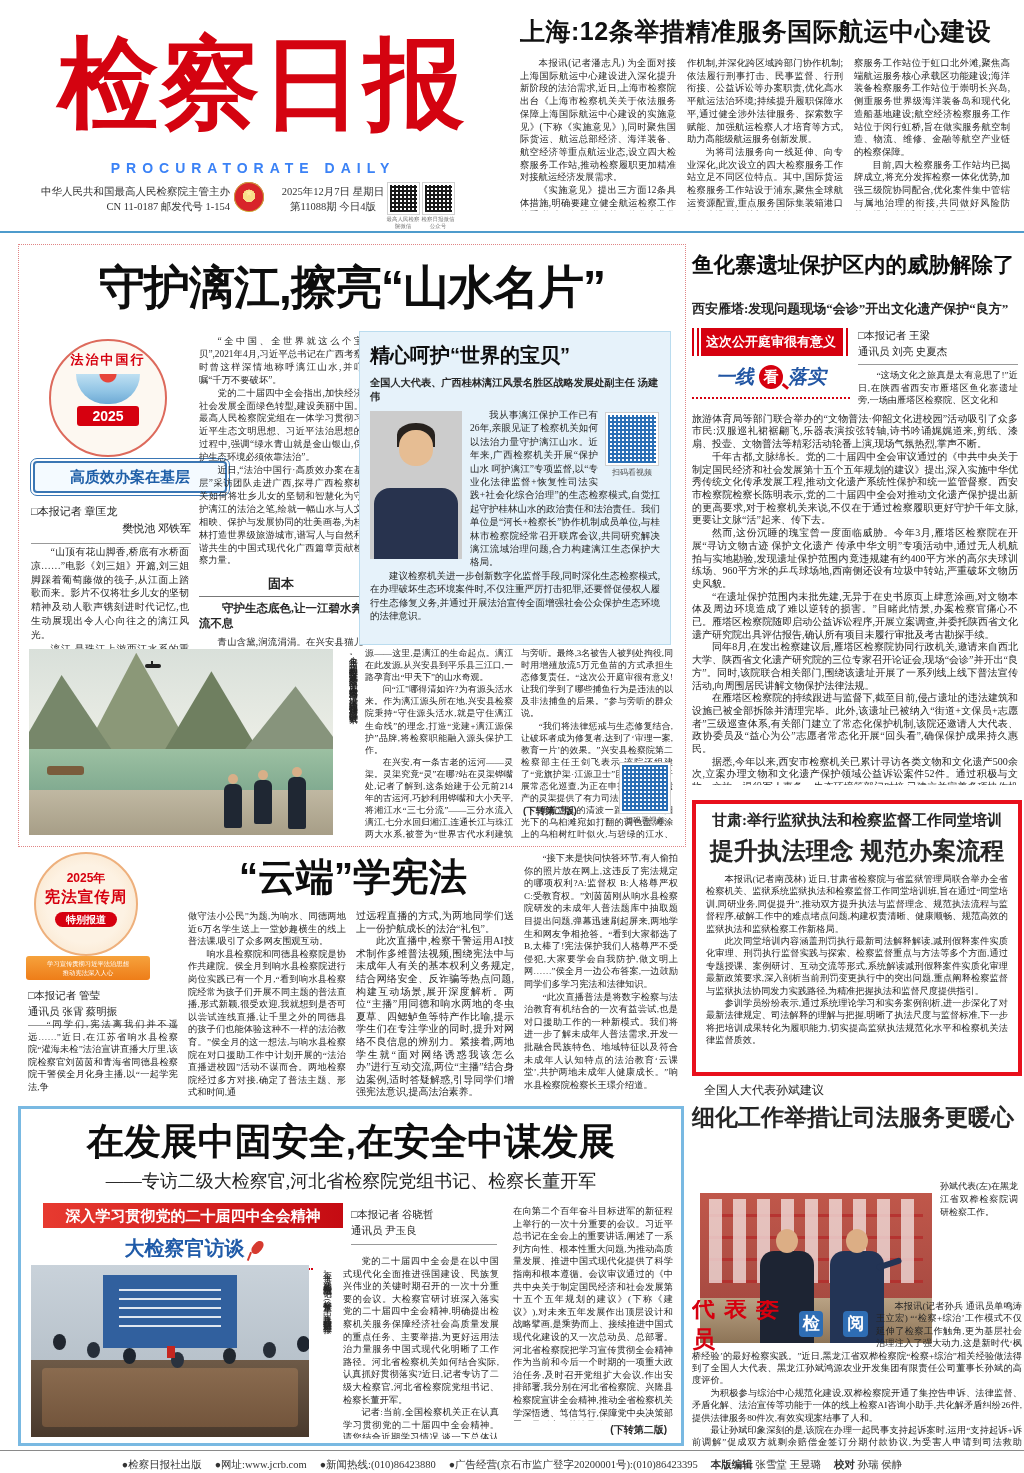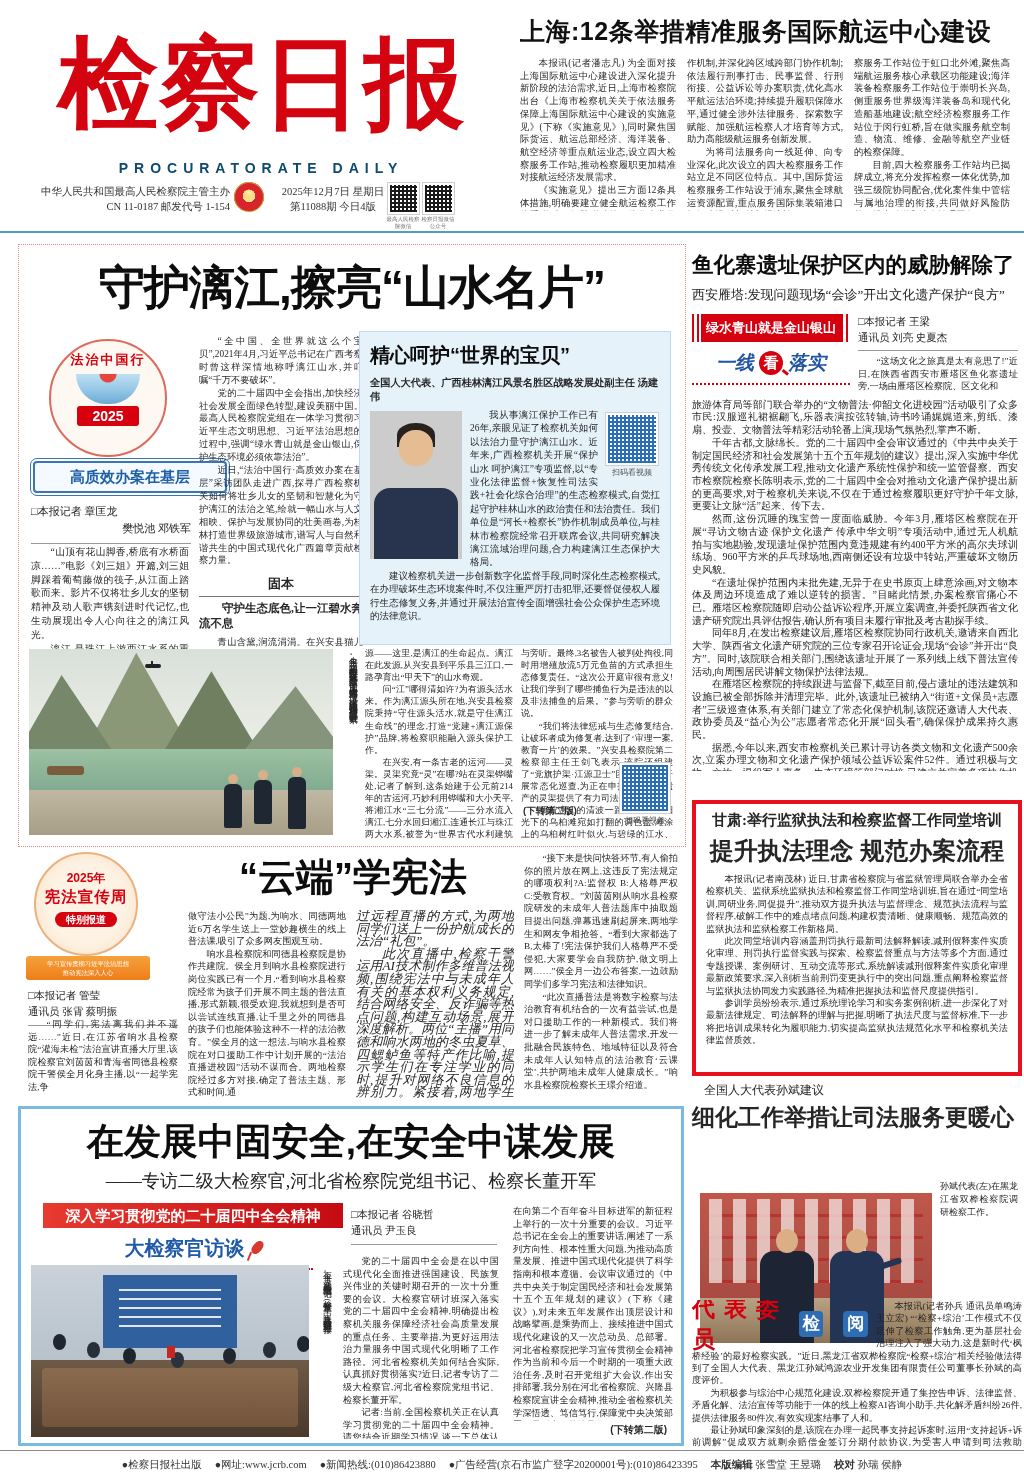--- a/index.html
+++ b/index.html
@@ -7,21 +7,21 @@
         font-family:"Liberation Serif",serif;color:#262626;overflow:hidden;}
   .jtxt{text-align:justify;}
   p.para{margin:0;text-indent:2em;}
   p.para.cont{text-indent:0;}
   .abs{position:absolute;}
 
   
   .mh-title{left:44px;top:10px;width:436px;height:152px;font-size:100px;line-height:150px;
             font-weight:900;color:#d40310;text-align:center;letter-spacing:2px;
             font-family:"Liberation Serif",serif;}
-  .mh-en{left:96px;top:160px;width:330px;text-align:center;color:#0c4a6e;
+  .mh-en{left:88px;top:160px;width:330px;text-align:center;color:#3b82f6;
          font:bold 14px "Liberation Sans",sans-serif;letter-spacing:6px;}
   .mh-org{left:38px;top:185px;width:192px;font-size:10.5px;line-height:14.5px;text-align:right;color:#333;}
   .mh-emblem{left:234px;top:182px;width:30px;height:30px;border-radius:50%;
              background:radial-gradient(circle at 50% 46%,#f7df8a 0 28%,#d8242a 29% 70%,#eec04a 71% 100%);
              box-shadow:0 0 0 1px #caa23c inset;}
   .mh-emblem span{position:absolute;left:0;right:0;top:6px;text-align:center;font-size:9px;color:#ffe9a0;}
   .mh-date{left:272px;top:185px;width:122px;font-size:10.5px;line-height:14.5px;text-align:center;color:#333;}
   .qrwrap{width:34px;text-align:center;}
   .qr{width:27px;height:27px;margin:0 auto;border:2px solid #fff;outline:1px solid #cfcfcf;
       background-image:repeating-linear-gradient(0deg,#1a1a1a 0 2px,transparent 2px 4px),
@@ -97,21 +97,21 @@
   .cxc-sub{width:62px;margin:4px auto 0;background:#d6000f;color:#fff;border-radius:8px;
            font:bold 10px "Liberation Sans",sans-serif;line-height:15px;}
   .cx-smallbox{left:8px;top:108px;width:120px;background:linear-gradient(180deg,#f6a23c,#ee7d18);
                color:#fff;text-align:center;font-size:6.3px;line-height:9px;padding:3px 2px;border-radius:3px;}
   .cx-byline{left:10px;top:140px;width:150px;font-size:10.5px;line-height:16px;border-bottom:1px solid #999;
              padding-bottom:5px;}
   .cx-colA{left:10px;top:170px;width:150px;height:80px;overflow:hidden;font-size:9.2px;line-height:12.6px;}
   .cx-headline{left:168px;top:4px;width:334px;text-align:center;
                font:bold 38px "Liberation Sans",sans-serif;color:#0d0d0d;}
   .cx-colB{left:170px;top:62px;width:158px;height:188px;overflow:hidden;font-size:9.2px;line-height:12.6px;}
-  .cx-colC{left:338px;top:62px;width:158px;height:188px;overflow:hidden;font-size:13px;line-height:12.6px;font-style:italic;}
+  .cx-colC{left:338px;top:62px;width:158px;height:188px;overflow:hidden;font-size:10px;line-height:12.6px;}
   .cx-colD{left:506px;top:4px;width:154px;height:246px;overflow:hidden;font-size:9.2px;line-height:12.6px;}
 
   
   .sec-box{left:18px;top:1106px;width:666px;height:340px;border:3px solid #79b9e2;box-sizing:border-box;}
   .sb-headline{left:0;top:8px;width:100%;text-align:center;font:bold 37px "Liberation Sans",sans-serif;color:#0d0d0d;}
   .sb-subtitle{left:0;top:60px;width:100%;text-align:center;font-size:18px;color:#222;}
   .sb-badgebar{left:22px;top:94px;width:300px;height:25px;background:linear-gradient(90deg,#e73a30,#c50b12);
                color:#fff;text-align:center;font:bold 15px "Liberation Sans",sans-serif;line-height:25px;}
   .sb-badgesub{left:52px;top:126px;width:240px;text-align:center;color:#1f5aa8;
                font:bold 20px "Liberation Sans",sans-serif;border-bottom:2px dotted #d6000f;padding-bottom:6px;}
@@ -124,21 +124,21 @@
   .sb-photo{left:10px;top:156px;width:278px;height:172px;}
   .sb-vcap{left:292px;top:156px;width:20px;height:172px;writing-mode:vertical-rl;
            font-size:8.6px;line-height:10.5px;letter-spacing:1px;}
   .sb-colM{left:322px;top:146px;width:156px;height:184px;overflow:hidden;font-size:9.2px;line-height:12.6px;}
   .sb-colR{left:492px;top:96px;width:160px;height:216px;overflow:hidden;font-size:9.2px;line-height:12.6px;}
   .sb-turn{right:14px;bottom:6px;font:bold 10px "Liberation Sans",sans-serif;}
 
   
   .relic{left:692px;top:250px;width:326px;}
   .r-headline{font:bold 21.5px "Liberation Sans",sans-serif;color:#0d0d0d;white-space:nowrap;}
-  .r-subtitle{margin-top:7px;font-size:13px;font-weight:400;white-space:nowrap;}
+  .r-subtitle{margin-top:21px;font-size:13px;font-weight:700;white-space:nowrap;}
   .r-row{display:flex;gap:8px;margin-top:10px;}
   .r-badgeblock{width:158px;}
   .sz-bar{display:flex;}
   .sz-stripe{width:9px;background:repeating-linear-gradient(90deg,#d6000f 0 2.5px,#fff 2.5px 5px);}
   .sz-text{flex:1;background:#d6000f;color:#fff;text-align:center;
            font:bold 13px "Liberation Sans",sans-serif;padding:5px 0;}
   .yx-row{margin-top:8px;display:flex;align-items:center;justify-content:center;gap:5px;
           border-bottom:2px dotted #d6000f;padding-bottom:7px;}
   .yx-t{color:#2155a3;font:bold 19px "Liberation Sans",sans-serif;font-style:italic;}
   .yx-circle{width:24px;height:24px;border-radius:50%;background:#d6000f;color:#fff;text-align:center;
@@ -411,21 +411,21 @@
     <div class="abs sb-turn">(下转第二版)</div>
   </div>
 
   <div class="abs relic">
     <div class="r-headline">鱼化寨遗址保护区内的威胁解除了</div>
     <div class="r-subtitle">西安雁塔:发现问题现场“会诊”开出文化遗产保护“良方”</div>
     <div class="r-row">
       <div class="r-badgeblock">
         <div class="sz-bar">
           <div class="sz-stripe"></div>
-          <div class="sz-text">绿水青山就是金山银山</div>
+          <div class="sz-text">这次公开庭审很有意义</div>
           <div class="sz-stripe"></div>
         </div>
         <div class="yx-row">
           <span class="yx-t">一线</span>
           <span class="yx-circle">看</span>
           <span class="yx-t">落实</span>
         </div>
       </div>
       <div class="r-right">
         <div class="r-byline">

